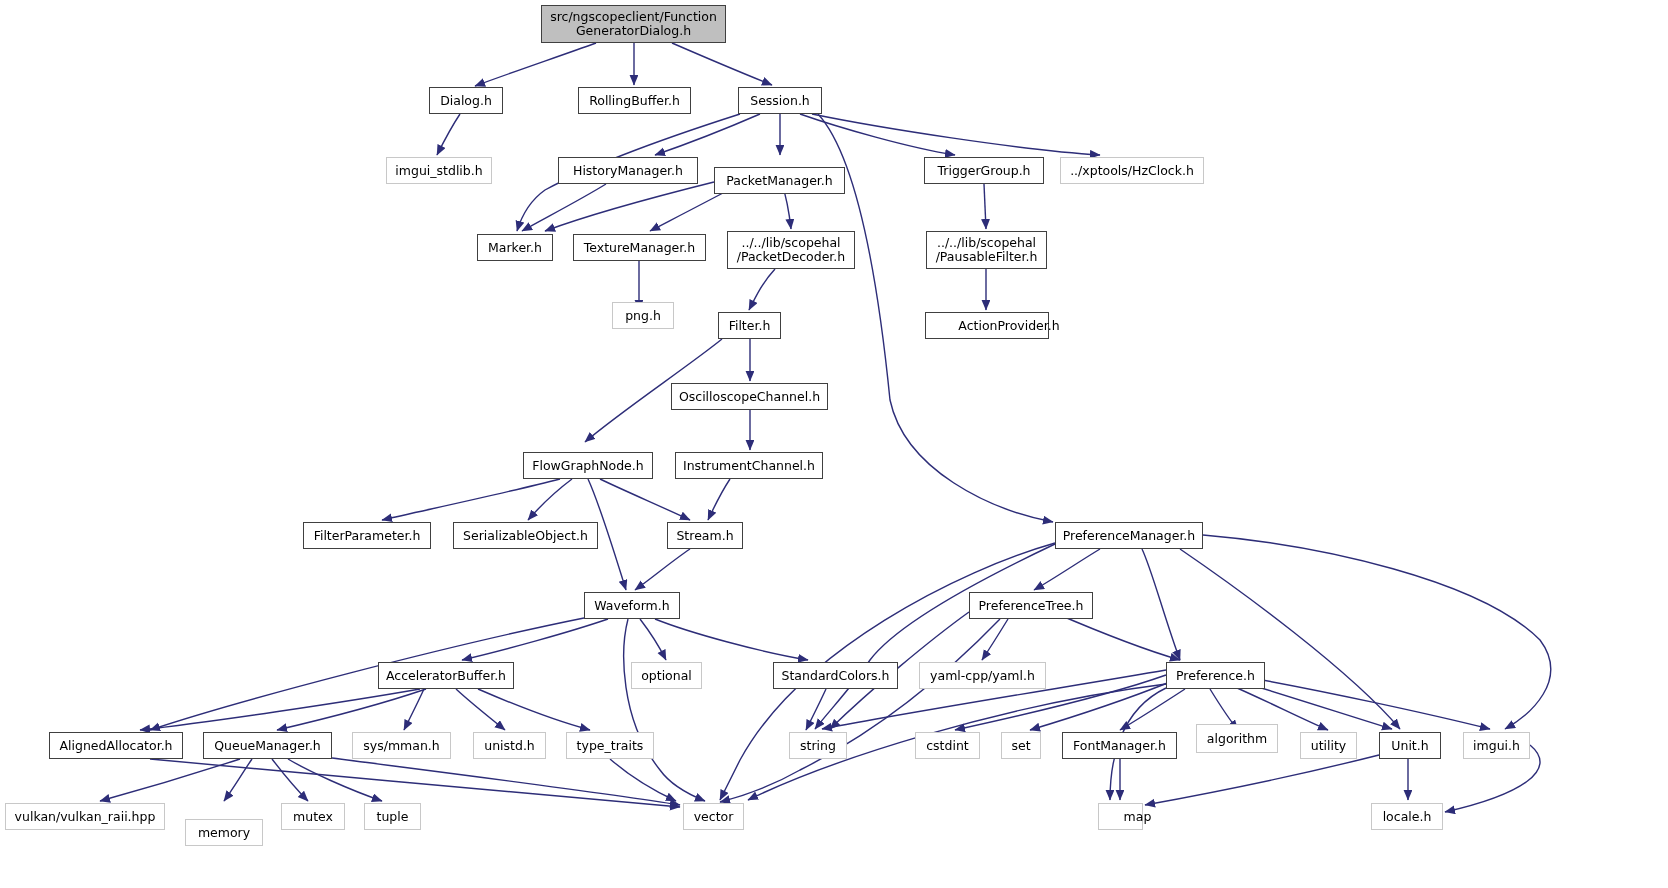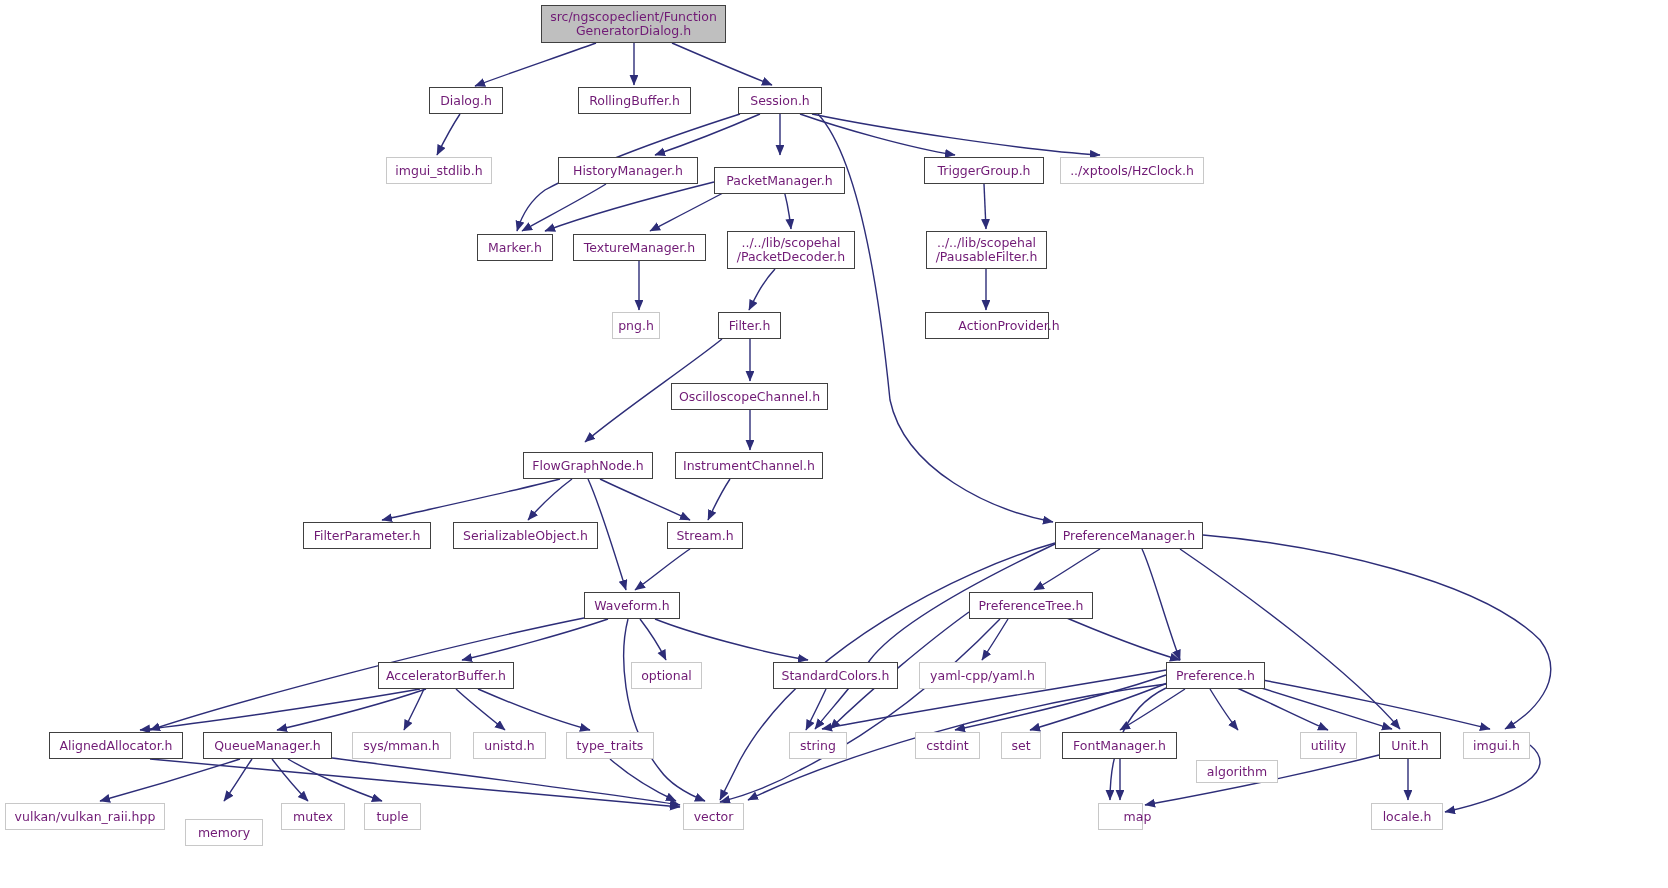--- a/index.html
+++ b/index.html
@@ -9,21 +9,21 @@
   }
   #graph-root{position:relative;width:1668px;height:888px;}
   svg#edges{position:absolute;left:0;top:0;width:1668px;height:888px;}
   .node{
     position:absolute;
     box-sizing:border-box;
     display:flex;align-items:center;justify-content:center;
     text-align:center;
     font-size:12.5px;
     line-height:14px;
-    color:#701a75;
+    color:#000000;
     background:#ffffff;
     border:1px solid #c8c8c8;
     white-space:pre;
     z-index:5;
   }
   .node.solid{border:1px solid #404040;}
   .node.root{background:#bfbfbf;border:1px solid #404040;}
   .node span{display:block;}
 </style>
 </head>
@@ -118,21 +118,21 @@
       <div class="node solid" style="left: 558px; top: 157px; width: 140px; height: 27px;"><span>HistoryManager.h</span></div>
       <div class="node solid" style="left: 714px; top: 157px; width: 131px; height: 27px; margin-top: 10px;"><span>PacketManager.h</span></div>
       <div class="node solid" style="left: 924px; top: 157px; width: 120px; height: 27px;"><span>TriggerGroup.h</span></div>
       <div class="node light" style="left: 1060px; top: 157px; width: 144px; height: 27px;"><span>../xptools/HzClock.h</span></div>
       <div class="node solid" style="left: 477px; top: 234px; width: 76px; height: 27px;"><span>Marker.h</span></div>
       <div class="node solid" style="left: 573px; top: 234px; width: 133px; height: 27px;"><span>TextureManager.h</span></div>
       <div class="node solid" style="left: 727px; top: 231px; width: 128px; height: 38px;"><span>../../lib/scopehal
 /PacketDecoder.h</span></div>
       <div class="node solid" style="left: 926px; top: 231px; width: 121px; height: 38px;"><span>../../lib/scopehal
 /PausableFilter.h</span></div>
-      <div class="node light" style="left: 612px; top: 312px; width: 48px; height: 27px;"><span>png.h</span></div>
+      <div class="node light" style="left: 612px; top: 302px; width: 62px; height: 27px;"><span>png.h</span></div>
       <div class="node solid" style="left: 718px; top: 312px; width: 63px; height: 27px;"><span>Filter.h</span></div>
       <div class="node solid" style="left: 925px; top: 312px; width: 124px; height: 27px; padding-left: 44px;"><span>ActionProvider.h</span></div>
       <div class="node solid" style="left: 671px; top: 383px; width: 157px; height: 27px;"><span>OscilloscopeChannel.h</span></div>
       <div class="node solid" style="left: 523px; top: 452px; width: 130px; height: 27px;"><span>FlowGraphNode.h</span></div>
       <div class="node solid" style="left: 675px; top: 452px; width: 148px; height: 27px;"><span>InstrumentChannel.h</span></div>
       <div class="node solid" style="left: 303px; top: 522px; width: 128px; height: 27px;"><span>FilterParameter.h</span></div>
       <div class="node solid" style="left: 453px; top: 522px; width: 145px; height: 27px;"><span>SerializableObject.h</span></div>
       <div class="node solid" style="left: 667px; top: 522px; width: 76px; height: 27px;"><span>Stream.h</span></div>
       <div class="node solid" style="left: 1055px; top: 522px; width: 148px; height: 27px;"><span>PreferenceManager.h</span></div>
       <div class="node solid" style="left: 584px; top: 592px; width: 96px; height: 27px;"><span>Waveform.h</span></div>
@@ -144,21 +144,21 @@
       <div class="node solid" style="left: 1166px; top: 662px; width: 99px; height: 27px;"><span>Preference.h</span></div>
       <div class="node solid" style="left: 49px; top: 732px; width: 134px; height: 27px;"><span>AlignedAllocator.h</span></div>
       <div class="node solid" style="left: 203px; top: 732px; width: 129px; height: 27px;"><span>QueueManager.h</span></div>
       <div class="node light" style="left: 352px; top: 732px; width: 99px; height: 27px;"><span>sys/mman.h</span></div>
       <div class="node light" style="left: 473px; top: 732px; width: 73px; height: 27px;"><span>unistd.h</span></div>
       <div class="node light" style="left: 566px; top: 732px; width: 88px; height: 27px;"><span>type_traits</span></div>
       <div class="node light" style="left: 789px; top: 732px; width: 58px; height: 27px;"><span>string</span></div>
       <div class="node light" style="left: 915px; top: 732px; width: 65px; height: 27px;"><span>cstdint</span></div>
       <div class="node light" style="left: 1001px; top: 732px; width: 40px; height: 27px;"><span>set</span></div>
       <div class="node solid" style="left: 1062px; top: 732px; width: 115px; height: 27px;"><span>FontManager.h</span></div>
-      <div class="node light" style="left: 1196px; top: 760px; width: 82px; height: 23px;"><span>algorithm</span></div>
+      <div class="node light" style="left: 1196px; top: 724px; width: 82px; height: 29px;"><span>algorithm</span></div>
       <div class="node light" style="left: 1300px; top: 732px; width: 57px; height: 27px;"><span>utility</span></div>
       <div class="node solid" style="left: 1379px; top: 732px; width: 62px; height: 27px;"><span>Unit.h</span></div>
       <div class="node light" style="left: 1463px; top: 732px; width: 67px; height: 27px;"><span>imgui.h</span></div>
       <div class="node light" style="left: 5px; top: 803px; width: 160px; height: 27px;"><span>vulkan/vulkan_raii.hpp</span></div>
       <div class="node light" style="left: 185px; top: 803px; width: 78px; height: 27px; margin-top: 16px;"><span>memory</span></div>
       <div class="node light" style="left: 281px; top: 803px; width: 64px; height: 27px;"><span>mutex</span></div>
       <div class="node light" style="left: 364px; top: 803px; width: 57px; height: 27px;"><span>tuple</span></div>
       <div class="node light" style="left: 683px; top: 803px; width: 61px; height: 27px;"><span>vector</span></div>
       <div class="node light" style="left: 1098px; top: 803px; width: 45px; height: 27px; padding-left: 34px;"><span>map</span></div>
       <div class="node light" style="left: 1371px; top: 803px; width: 72px; height: 27px;"><span>locale.h</span></div>

